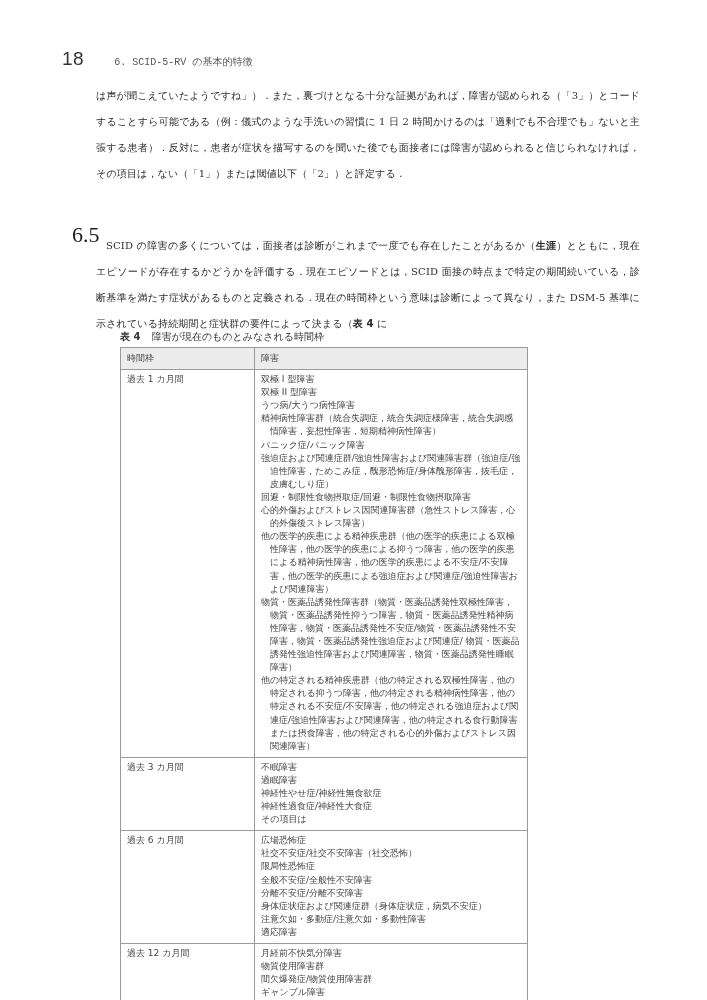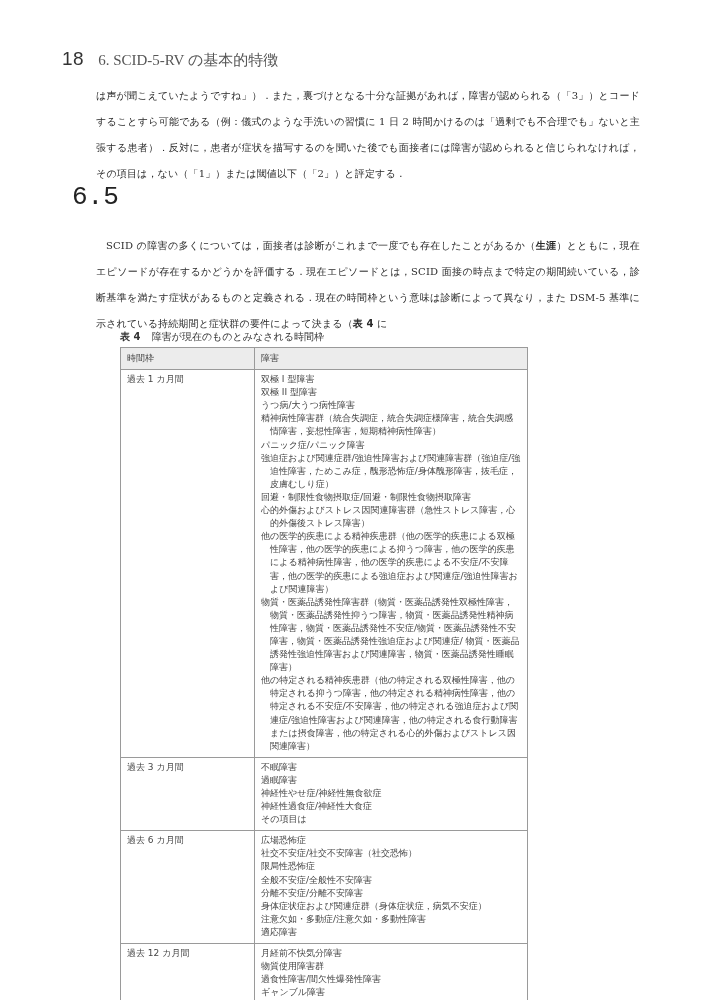--- a/index.html
+++ b/index.html
@@ -1,24 +1,24 @@
 <!DOCTYPE html>
 <html><head>
   <meta charset="utf-8">
   <style>
     html, body { margin: 0; padding: 0; background: #ffffff; }
     body { width: 707px; height: 1000px; position: relative; overflow: hidden; color: #222; }
     .running-head { position: absolute; left: 62px; top: 48px; height: 24px; display: flex; align-items: baseline; }
     .page-num { font-family: "Liberation Sans", sans-serif; font-size: 19px; color: #333; letter-spacing: 0.5px; }
-    .chapter { font-family: Liberation Serif, serif; font-size: 15px; color: #555; margin-left: 14px; }
+    .chapter { font-family: Liberation Mono, monospace; font-size: 10px; color: #555; margin-left: 30px; }
     .body-text { position: absolute; left: 96px; width: 544px; font-family: "DejaVu Serif", serif; font-size: 10px; line-height: 26px; color: #2a2a2a; text-align: justify; letter-spacing: 0.15px; }
     .para1 { top: 83px; }
     .para2 { top: 233px; text-indent: 1em; }
     .section-head { position: absolute; left: 72px; top: 182px; display: flex; align-items: baseline; }
-    .section-num { font-family: Liberation Mono, monospace; font-size: 26px; color: #222; }
+    .section-num { font-family: Liberation Serif, serif; font-size: 22px; color: #222; margin-top: 40px; }
     .section-title { font-family: "DejaVu Sans", sans-serif; font-size: 14px; font-weight: bold; color: #222; margin-left: 14px; }
     b.bold-ref { font-family: "DejaVu Sans", sans-serif; font-weight: bold; }
     .caption { position: absolute; left: 120px; width: 510px; top: 330px; text-align: left; font-family: "DejaVu Sans", sans-serif; font-size: 10px; color: #333; }
     .caption .cap-label { font-weight: bold; margin-right: 8px; }
     table.tbl { position: absolute; left: 120px; top: 347px; width: 408px; border-collapse: collapse; font-family: "DejaVu Sans", sans-serif; font-size: 9px; color: #444; }
     table.tbl th, table.tbl td { border: 1px solid #9a9a9a; vertical-align: top; text-align: left; font-weight: normal; padding: 3px 6px 4px 6px; line-height: 13.1px; }
     table.tbl th { background: #ececec; padding-top: 4px; padding-bottom: 4px; }
     table.tbl .col1 { width: 121px; }
     .entry { display: block; padding-left: 1em; text-indent: -1em; }
   </style>
@@ -88,18 +88,18 @@
           <span class="entry">身体症状症および関連症群（身体症状症，病気不安症）</span>
           <span class="entry">注意欠如・多動症/注意欠如・多動性障害</span>
           <span class="entry">適応障害</span>
         </td>
       </tr>
       <tr>
         <td class="col1">過去 12 カ月間</td>
         <td>
           <span class="entry">月経前不快気分障害</span>
           <span class="entry">物質使用障害群</span>
-          <span class="entry">過食性障害/間欠性爆発性障害</span>
+          <span class="entry">間欠爆発症/物質使用障害群</span>
           <span class="entry">ギャンブル障害</span>
         </td>
       </tr>
     </tbody>
 </table>
 
 </body></html>

